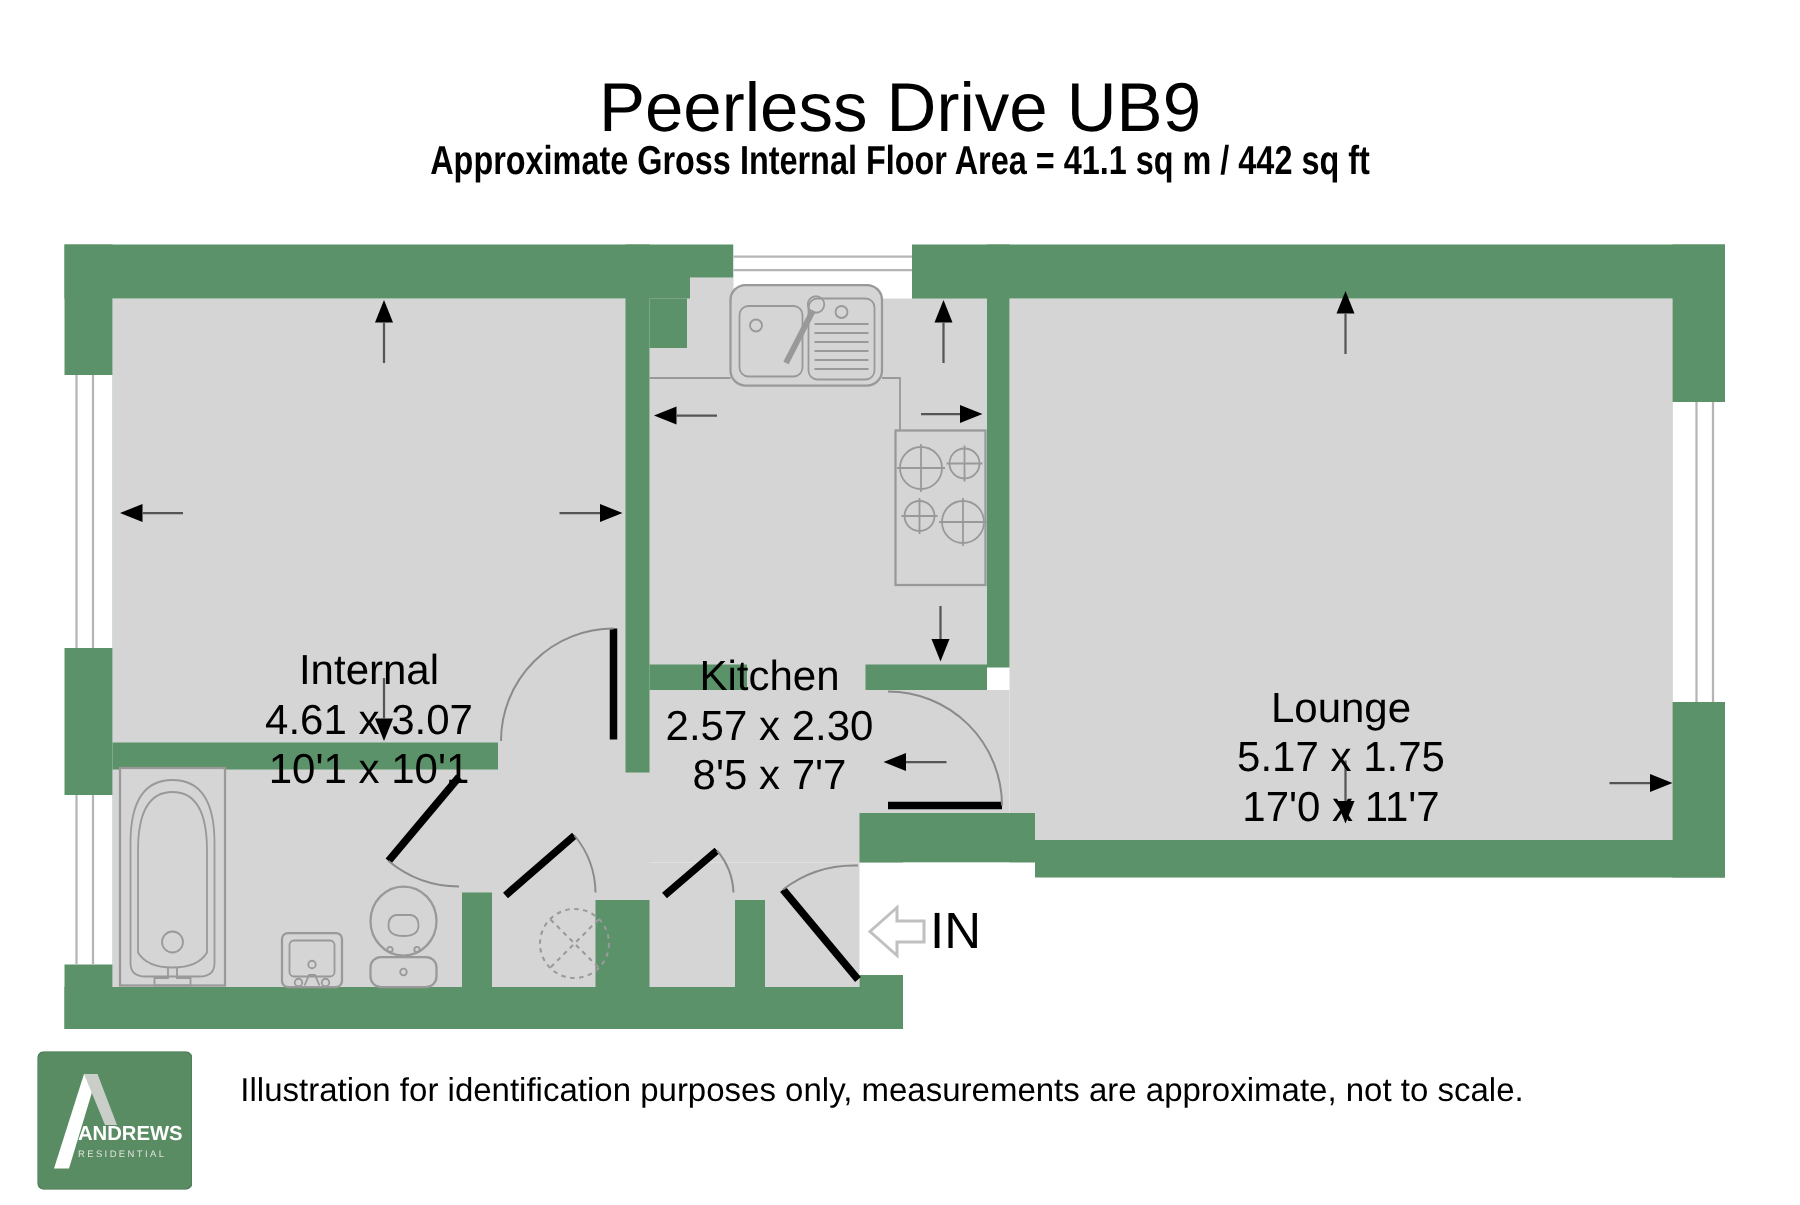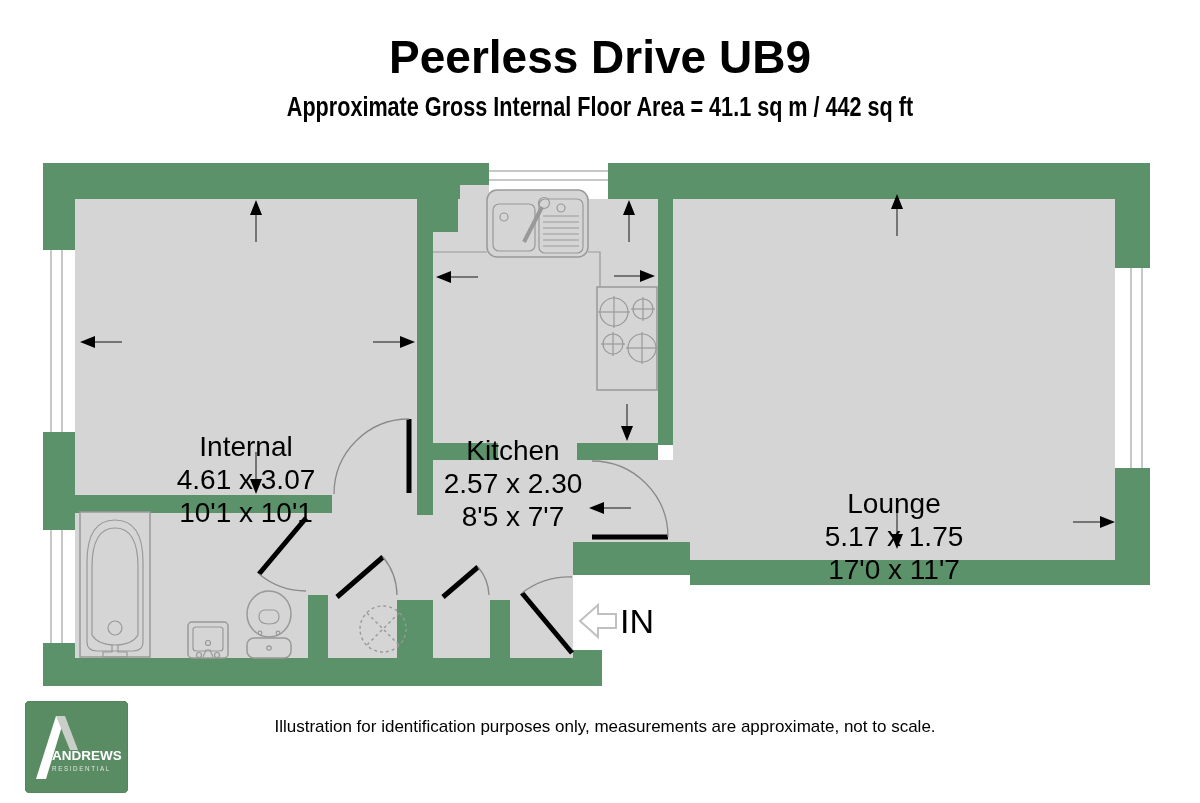--- a/index.html
+++ b/index.html
@@ -6,26 +6,26 @@
     --wall_green:#5b9269;
     --floor_gray:#d5d5d5;
     --outline_gray:#999999;
     --logo_green:#5a8c64;
   }
   html,body{margin:0;padding:0;background:#fff;}
   #canvas{position:relative;width:1200px;height:803px;background:#fff;overflow:hidden;
           font-family:"Liberation Sans", sans-serif;color:#000;}
   .abs{position:absolute;}
   .hcenter{left:0;width:1200px;text-align:center;}
-  #title{top:30px;font-size:46px;letter-spacing:0px;font-weight:bold;}
+  #title{top:44px;font-size:46px;letter-spacing:0px;}
   #subtitle{top:92px;font-size:27px;font-weight:bold;transform:scaleX(.8);transform-origin:50% 50%;}
   #plan-svg{left:0;top:140px;}
   .room-label{transform:translateX(-50%);text-align:center;font-size:28px;line-height:33px;white-space:nowrap;}
   #in-text{font-size:34px;line-height:31px;}
-  .disclaimer{left:17px;width:1176px;text-align:center;font-size:17px;line-height:30px;}
+  .disclaimer{left:0;width:1176px;text-align:center;font-size:22px;line-height:30px;}
   #disclaimer1{top:712px;}
   #disclaimer2{top:742px;}
   
   .floor{fill:var(--floor_gray);}
   .wall{fill:var(--wall_green);}
   .winwhite{fill:#ffffff;}
   .winline{stroke:#b5b5b5;stroke-width:1.5;fill:none;}
   .fix{stroke:var(--outline_gray);stroke-width:1.5;fill:var(--floor_gray);}
   .fixthin{stroke:var(--outline_gray);stroke-width:1.2;fill:none;}
   .leaf{stroke:#000;stroke-width:5;fill:none;}
@@ -229,21 +229,21 @@
   <div class="abs room-label" style="left:246px;top:430px;">
     <div>Internal</div>
     <div>4.61 x 3.07</div>
     <div>10'1 x 10'1</div>
   </div>
   <div class="abs room-label" style="left:513px;top:434px;">
     <div>Kitchen</div>
     <div>2.57 x 2.30</div>
     <div>8'5 x 7'7</div>
   </div>
-  <div class="abs room-label" style="left:894px;top:455px;margin-top:32px;">
+  <div class="abs room-label" style="left:894px;top:455px;">
     <div>Lounge</div>
     <div>5.17 x 1.75</div>
     <div>17'0 x 11'7</div>
   </div>
 
   <div id="in-text" class="abs" style="left:620px;top:606px;">IN</div>
 
   <svg class="abs" style="left:25px;top:701px;" width="103" height="92" viewBox="0 0 103 92">
     <rect x="0" y="0" width="103" height="92" rx="5" fill="var(--logo_green)" stroke="#4e7d58" stroke-width="1"></rect>
     <polygon points="31,15 40,15 21,78 11,78" fill="#ffffff"></polygon>

